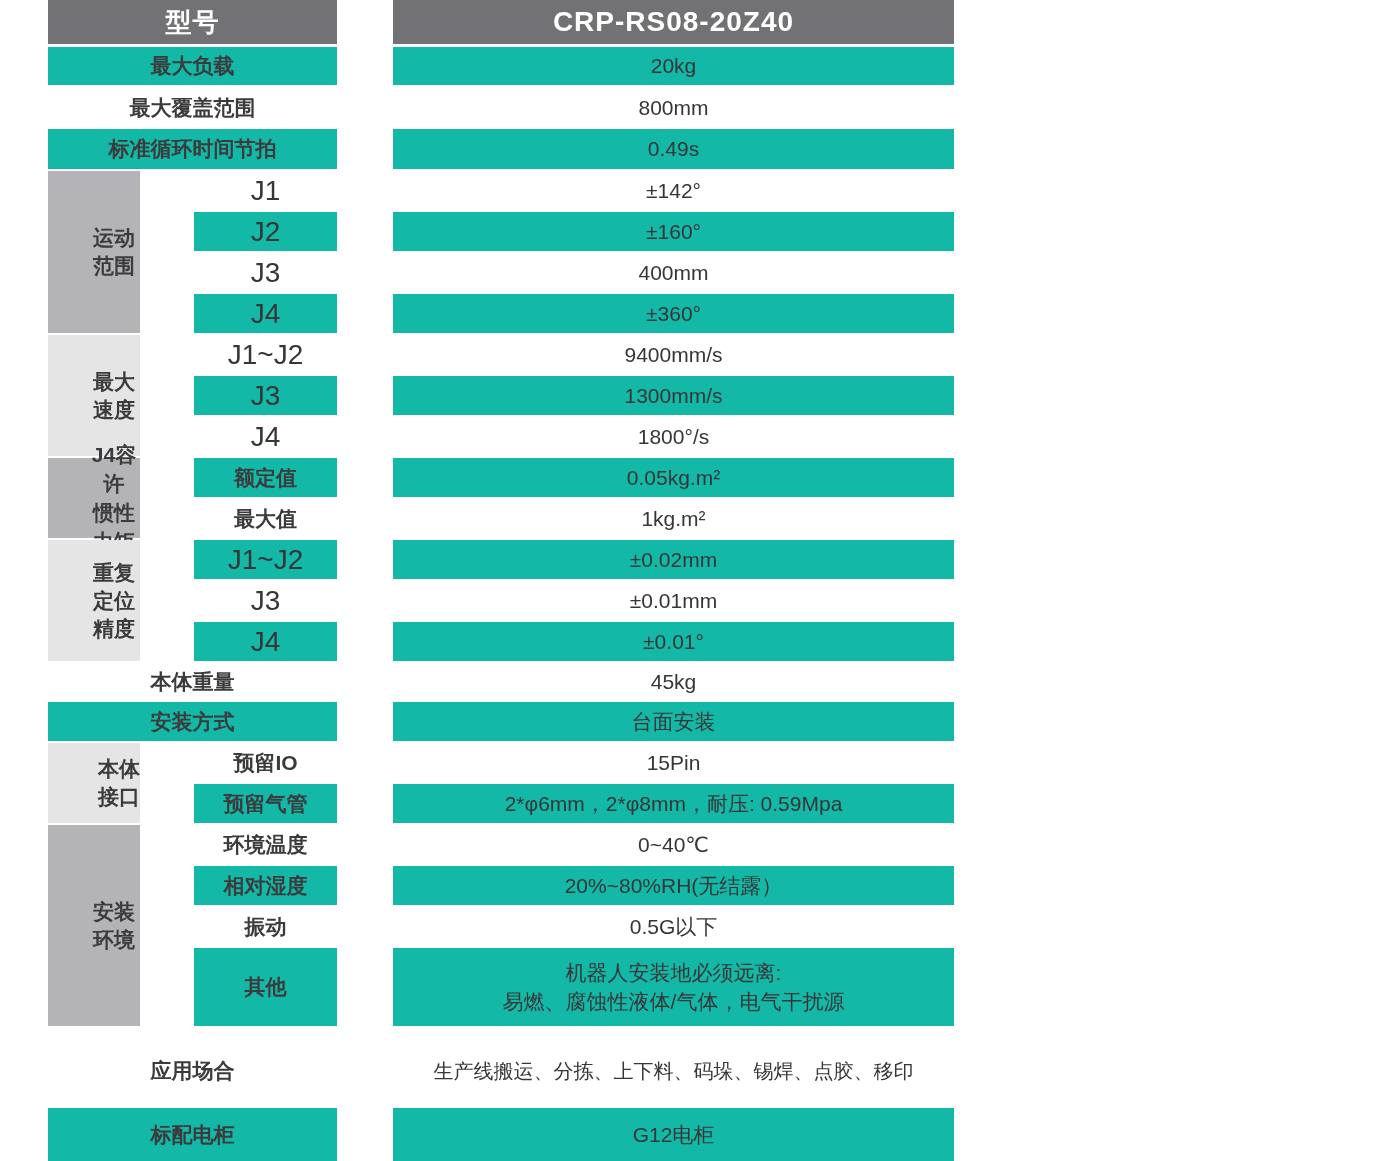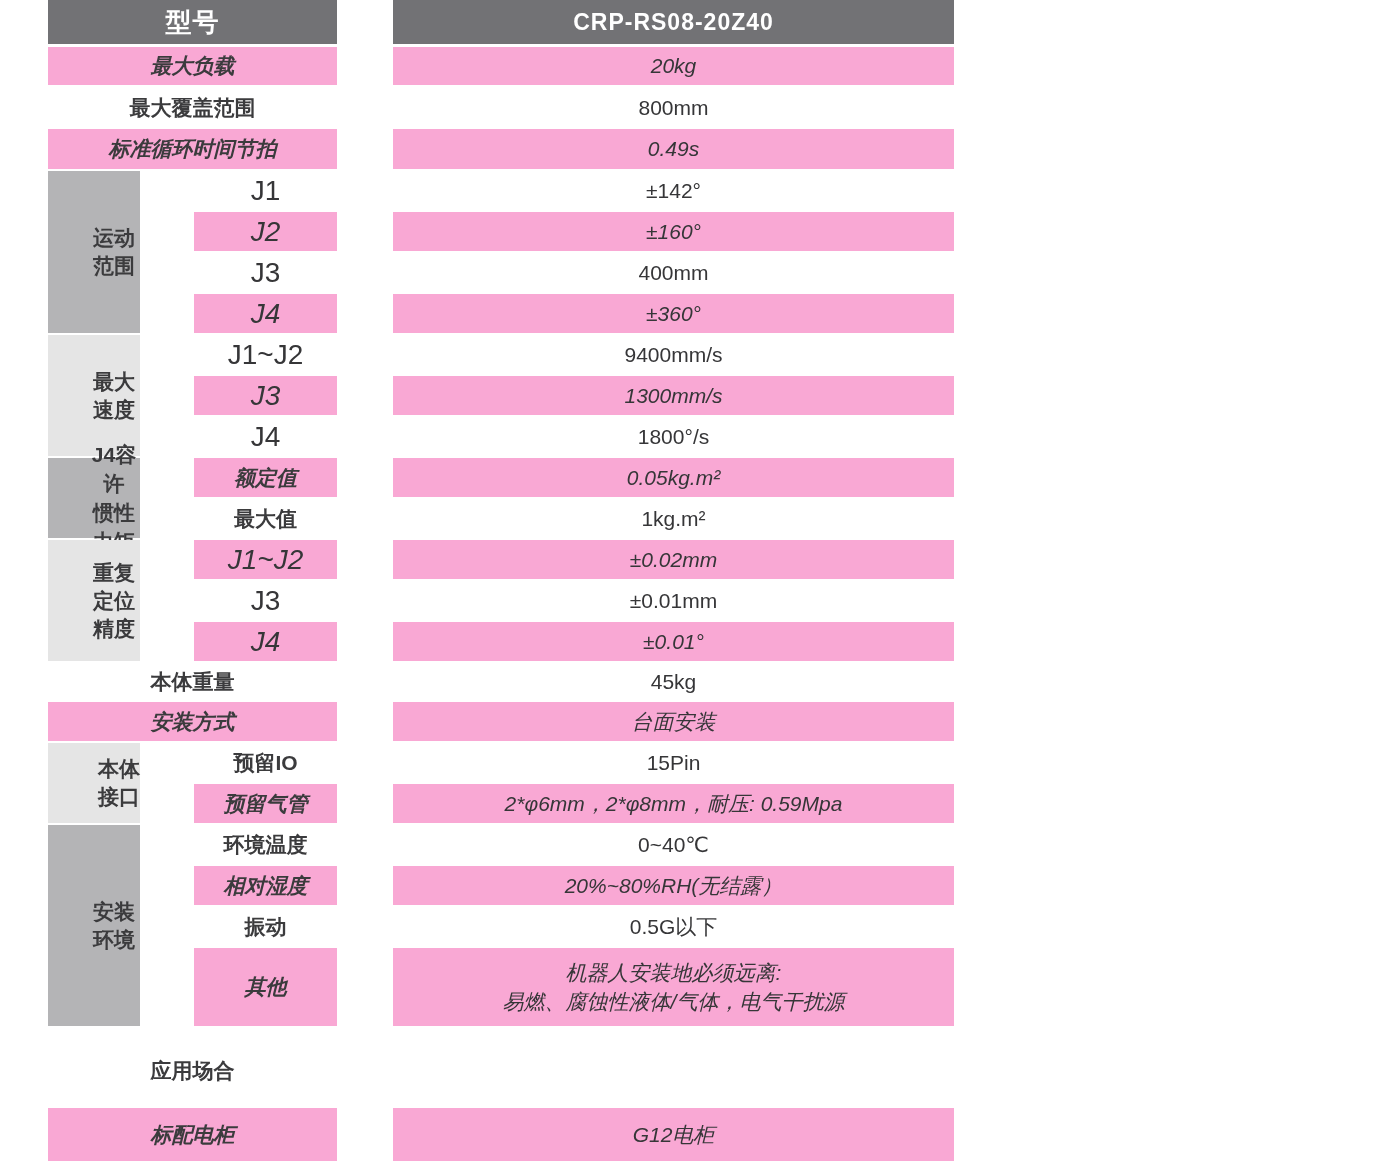--- a/index.html
+++ b/index.html
@@ -12,27 +12,27 @@
   .srow{display:grid;grid-template-columns:337px 8px 609px;}
   
   .grp{display:grid;grid-template-columns:140px 6px 191px 8px 609px;row-gap:2px;}
   .grp .gcell{grid-column:1;padding-left:40px;}
   .grp .sub{grid-column:3;}
   .grp .val{grid-column:5;}
   .cell{display:flex;align-items:center;justify-content:center;text-align:center;margin-left:48px;}
   .col{flex-direction:column;justify-content:center;}
   
   .hd{background:#727275;}
-  .g{background:#f9a8d4;font-style:italic;}
+  .g{background:#14b8a6;}
   .w{background:#ffffff;}
   .dk{background:#B4B4B6;}
   .lt{background:#e5e5e5;}
   
   .htxt{color:#ffffff;font-weight:bold;font-size:26px;letter-spacing:1px;}
-  .hmodel{color:#ffffff;font-weight:bold;font-size:23px;letter-spacing:1px;}
+  .hmodel{color:#ffffff;font-weight:bold;font-size:28px;letter-spacing:1px;}
   .lbl{color:#3B3B3D;font-weight:bold;font-size:21px;}
   .val-t{color:#363638;font-weight:normal;font-size:21px;}
   .val-s{color:#363638;font-weight:normal;font-size:20px;}
   .sub-j{color:#363638;font-weight:normal;font-size:28px;text-align:right;}
   .two-line{line-height:29px;}
   .spacer{width:954px;background:#ffffff;}
 </style>
 </head>
 <body>
 
@@ -138,20 +138,21 @@
       <span>机器人安装地必须远离:</span>
       <span>易燃、腐蚀性液体/气体，电气干扰源</span>
     </div>
   </div>
 
   <div class="spacer" style="height:22px;"></div>
 
   <div class="srow" style="height:46px;">
     <div class="cell w lbl">应用场合</div>
     <div></div>
+    <div class="cell w val-s">生产线搬运、分拣、上下料、码垛、锡焊、点胶、移印</div>
   </div>
 
   <div class="spacer" style="height:14px;"></div>
 
   <div class="srow" style="height:54px;">
     <div class="cell g lbl">标配电柜</div>
     <div></div>
     <div class="cell g val-t">G12电柜</div>
   </div>
 

